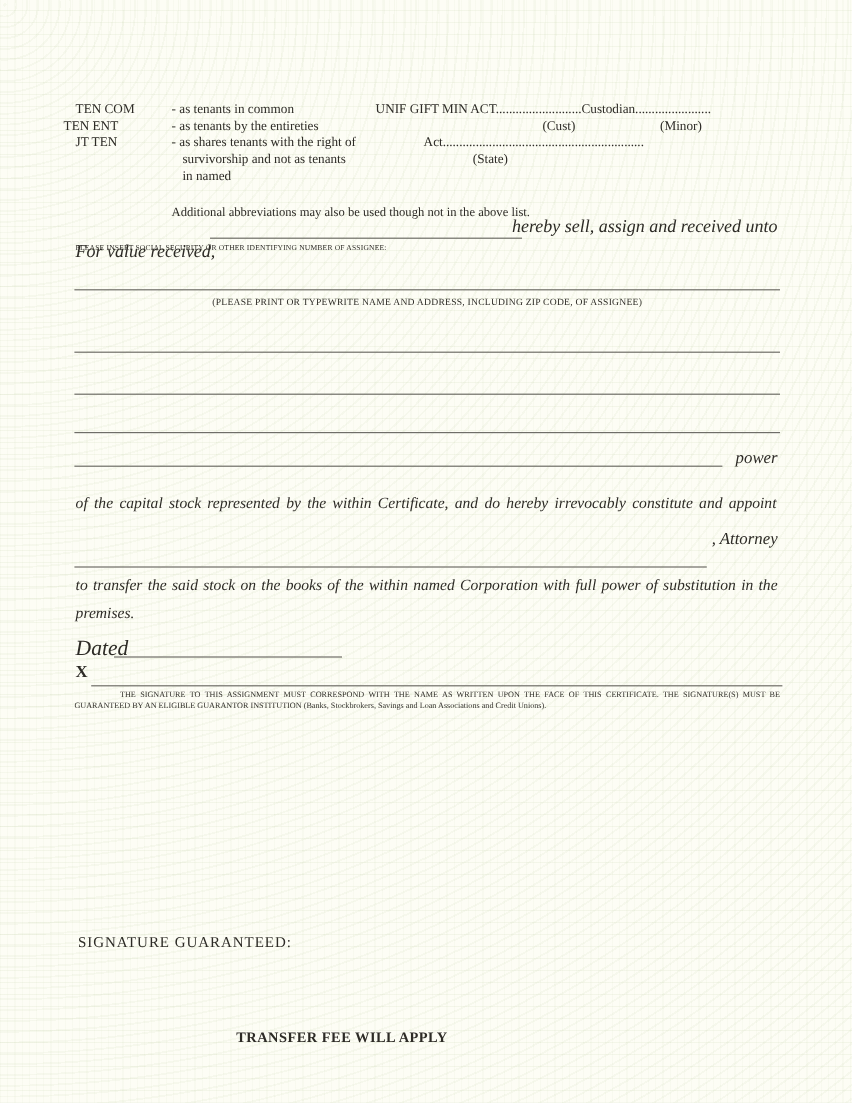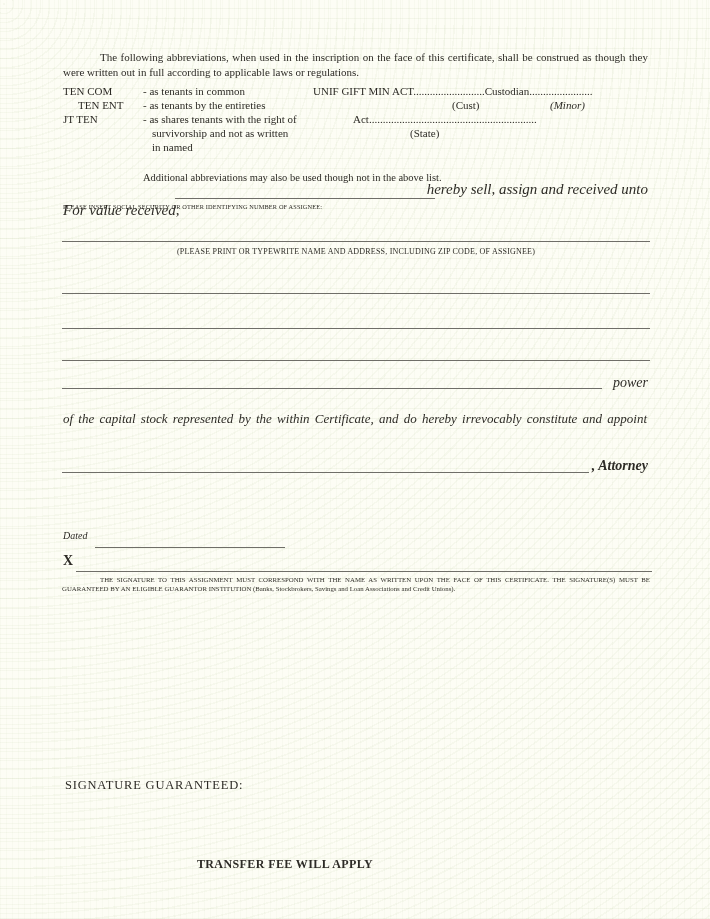--- a/index.html
+++ b/index.html
@@ -31,37 +31,36 @@
   .para2{font-size:13px;font-style:italic;line-height:22.5px;word-spacing:1px;}
   .fine{font-size:6.8px;line-height:8.6px;text-indent:38px;text-align:justify;color:#33312c;}
   .sig{font-size:12.5px;letter-spacing:0.8px;}
   .fee{font-size:12px;letter-spacing:0.4px;font-weight:bold;text-align:center;width:570px;}
 </style>
 </head>
 <body>
 
 <div class="page">
 
-  <div class="abs intro j" style="left:63px;top:50px;width:585px;">The following abbreviations, when used in the inscription on the face of this certificate, shall be construed as though they were written out in full according to applicable laws or regulations.</div>
 
   <div class="abs abbr" style="left:63px;top:84px;">TEN COM</div>
   <div class="abs abbr" style="left:143px;top:84px;">- as tenants in common</div>
   <div class="abs abbr" style="left:313px;top:84px;">UNIF GIFT MIN ACT..........................Custodian.......................</div>
 
-  <div class="abs abbr" style="left:78px;top:98px;">TEN ENT</div>
+  <div class="abs abbr" style="left:53px;top:98px;">TEN ENT</div>
   <div class="abs abbr" style="left:143px;top:98px;">- as tenants by the entireties</div>
   <div class="abs abbr" style="left:452px;top:98px;">(Cust)</div>
-  <div class="abs abbr" style="left:550px;top:98px;font-style:italic;">(Minor)</div>
+  <div class="abs abbr" style="left:550px;top:98px;">(Minor)</div>
 
   <div class="abs abbr" style="left:63px;top:112px;">JT TEN</div>
   <div class="abs abbr" style="left:143px;top:112px;">- as shares tenants with the right of</div>
   <div class="abs abbr" style="left:353px;top:112px;">Act.............................................................</div>
 
-  <div class="abs abbr" style="left:152px;top:126px;">survivorship and not as written</div>
-  <div class="abs abbr" style="left:410px;top:126px;">(State)</div>
+  <div class="abs abbr" style="left:152px;top:126px;">survivorship and not as tenants</div>
+  <div class="abs abbr" style="left:394px;top:126px;">(State)</div>
 
   <div class="abs abbr" style="left:152px;top:140px;">in named</div>
 
   <div class="abs note" style="left:143px;top:172px;text-align:center;">Additional abbreviations may also be used though not in the above list.</div>
 
   <div class="abs bigit" style="left:63px;top:181px;margin-top:21px;">For value received,</div>
   <div class="rule" style="left:175px;width:260px;top:183px;height:15px;"></div>
   <div class="abs bigit" style="right:62px;top:181px;">hereby sell, assign and received unto</div>
 
   <div class="abs ssn" style="left:63px;top:203px;">PLEASE INSERT SOCIAL SECURITY OR OTHER IDENTIFYING NUMBER OF ASSIGNEE:</div>
@@ -72,24 +71,25 @@
   <div class="rule" style="left:62px;width:588px;top:278px;height:15px;"></div>
   <div class="rule" style="left:62px;width:588px;top:313px;height:15px;"></div>
   <div class="rule" style="left:62px;width:588px;top:345px;height:15px;"></div>
 
   <div class="rule" style="left:62px;width:540px;top:373px;height:15px;"></div>
   <div class="abs it" style="right:62px;top:375px;font-size:14px;">power</div>
 
   <div class="abs para j" style="left:63px;top:408px;width:585px;">of the capital stock represented by the within Certificate, and do hereby irrevocably constitute and appoint</div>
 
   <div class="rule" style="left:62px;width:527px;top:457px;height:15px;"></div>
-  <div class="abs it" style="right:62px;top:458px;font-size:14px;font-weight:bold;">, Attorney</div>
+  <div class="abs it" style="right:62px;top:442px;font-size:14px;">, Attorney</div>
 
+  <div class="abs para2 j" style="left:63px;top:477px;width:585px;">to transfer the said stock on the books of the within named Corporation with full power of substitution in the premises.</div>
 
-  <div class="abs it" style="left:63px;top:530px;font-size:10px;">Dated</div>
+  <div class="abs it" style="left:63px;top:530px;font-size:18px;">Dated</div>
   <div class="rule" style="left:95px;width:190px;top:532px;height:15px;"></div>
 
   <div class="abs b" style="left:63px;top:553px;font-size:14px;">X</div>
   <div class="rule" style="left:76px;width:576px;top:555px;height:16px;"></div>
 
   <div class="abs fine" style="left:62px;top:576px;width:588px;">THE SIGNATURE TO THIS ASSIGNMENT MUST CORRESPOND WITH THE NAME AS WRITTEN UPON THE FACE OF THIS CERTIFICATE. THE SIGNATURE(S) MUST BE GUARANTEED BY AN ELIGIBLE GUARANTOR INSTITUTION (Banks, Stockbrokers, Savings and Loan Associations and Credit Unions).</div>
 
   <div class="abs sig" style="left:65px;top:778px;">SIGNATURE GUARANTEED:</div>
   <div class="abs fee" style="left:0;top:857px;">TRANSFER FEE WILL APPLY</div>
 

